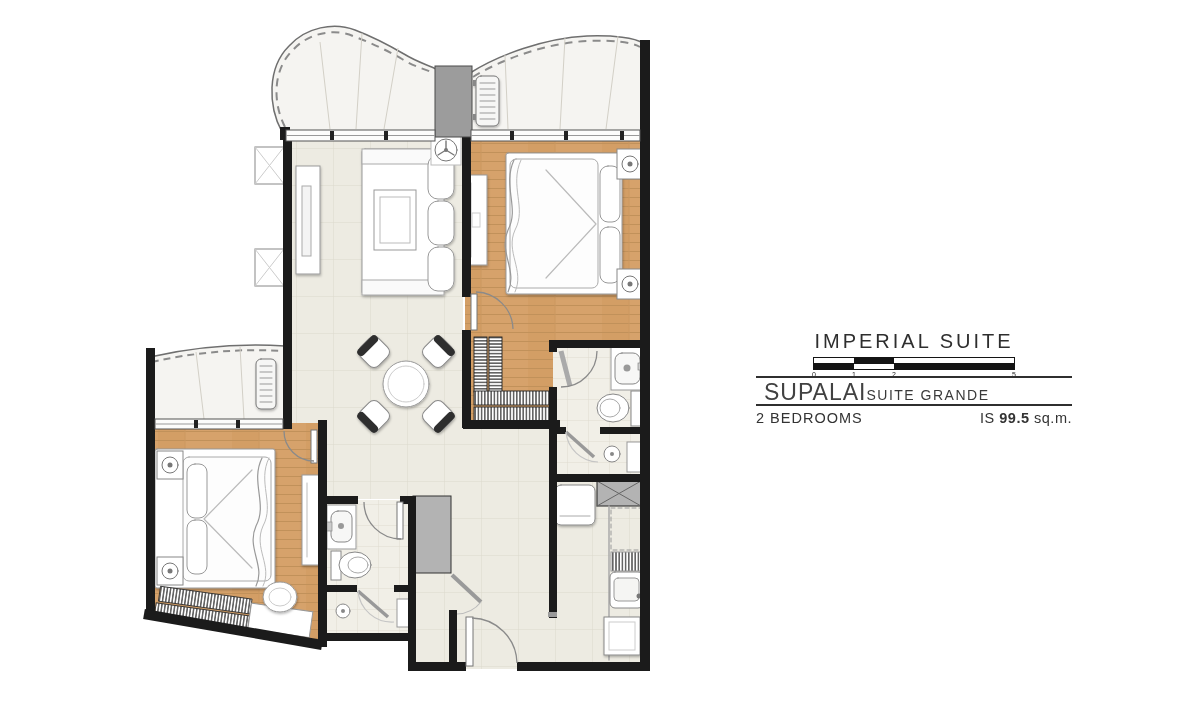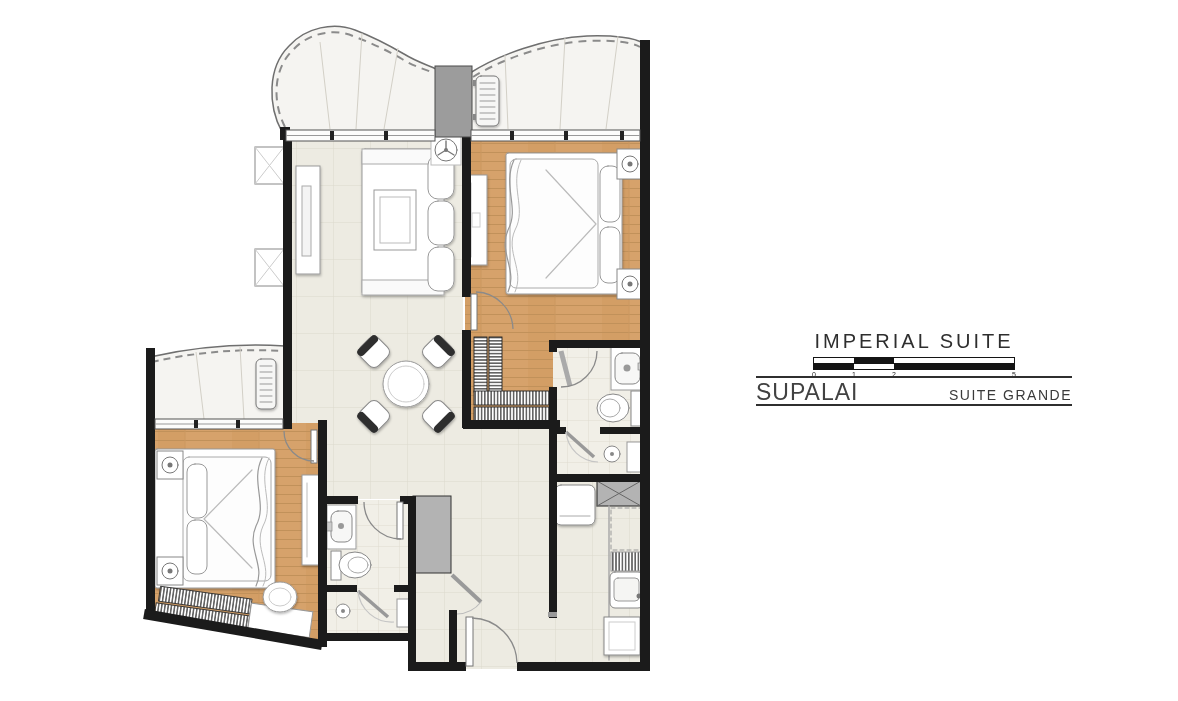--- a/index.html
+++ b/index.html
@@ -14,22 +14,22 @@
             border:1px solid #141414;background:#fff;}
   .sb-seg{position:absolute;background:#141414;}
   .sb-mid{position:absolute;left:0;top:5px;width:100%;height:1px;background:#141414;}
   .sb-t1{left:40px;top:0;width:40px;height:5px;}
   .sb-b1{left:0;top:6px;width:40px;height:5px;}
   .sb-b2{left:80px;top:6px;width:120px;height:5px;}
   .sb-tick{position:absolute;top:13px;transform:translateX(-50%);
            font-size:7px;color:#222;line-height:7px;}
   .rule{position:absolute;left:0;width:316px;border-top:2px solid #2f2f2f;height:0;}
   .rule1{top:46px;} .rule2{top:74px;}
-  .brandrow{position:absolute;left:0;top:49px;width:316px;display:flex;
-            justify-content:space-between;align-items:baseline;}
+  .brandrow{position:absolute;left:8px;top:49px;width:316px;display:flex;
+            align-items:baseline;}
   .brand{font-size:23px;letter-spacing:1px;color:#414141;}
   .proj{font-size:14px;letter-spacing:1.5px;color:#3a3a3a;}
   .inforow{position:absolute;left:0;top:80px;width:316px;display:flex;
            justify-content:space-between;align-items:baseline;}
   .bedrooms{font-size:14.5px;letter-spacing:1px;color:#333;}
   .area{font-size:14.5px;letter-spacing:.5px;color:#333;}
   .area .bold{font-weight:700;}
   
   .wall{fill:var(--wall,#1b1b1b);}
   .wallstroke{stroke:var(--wall,#1b1b1b);}
@@ -394,15 +394,19 @@
 
   <div class="rule rule1"></div>
 
   <div class="brandrow">
     <span class="brand">SUPALAI</span>
     <span class="proj">SUITE GRANDE</span>
   </div>
 
   <div class="rule rule2"></div>
 
+  <div class="inforow">
+    <span class="bedrooms">2 BEDROOMS</span>
+    <span class="area"><span>IS</span> <span class="bold">99.5</span> <span>sq.m.</span></span>
+  </div>
 </div>
 
 </div>
 
 </body></html>

